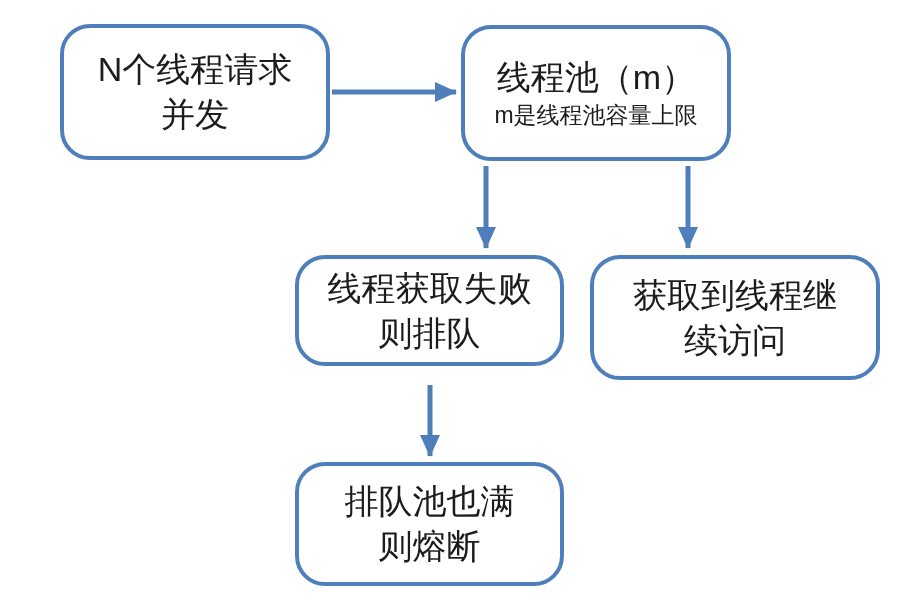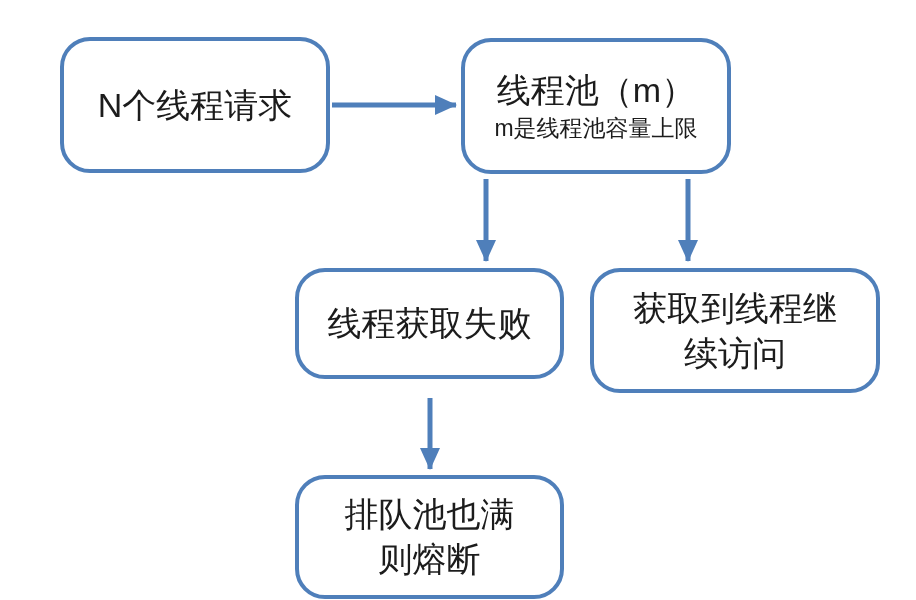--- a/index.html
+++ b/index.html
@@ -10,21 +10,20 @@
     width: 916px;
     height: 600px;
     position: relative;
     overflow: hidden;
     background: var(--canvas_bg, #ffffff);
     font-family: "Liberation Sans", sans-serif;
   }
   .canvas {
     position: absolute;
     inset: 0;
-    margin-top: 13px;
   }
   .arrows {
     position: absolute;
     left: 0;
     top: 0;
     width: 916px;
     height: 600px;
     pointer-events: none;
   }
   .node {
@@ -64,29 +63,31 @@
       </marker>
     </defs>
     <line x1="332" y1="92" x2="456" y2="92" stroke-width="5" marker-end="url(#ah)" stroke="#4f7fba"></line>
     <line x1="486" y1="166" x2="486" y2="248" stroke-width="5" marker-end="url(#ah)" stroke="#4f7fba"></line>
     <line x1="688" y1="166" x2="688" y2="248" stroke-width="5" marker-end="url(#ah)" stroke="#4f7fba"></line>
     <line x1="430" y1="385" x2="430" y2="456" stroke-width="5" marker-end="url(#ah)" stroke="#4f7fba"></line>
   </svg>
 
   <div class="node node--requests">
     <div class="t1">N个线程请求</div>
+    <div class="t2">并发</div>
   </div>
 
   <div class="node node--pool">
     <div class="t1">线程池（m）</div>
     <div class="t2">m是线程池容量上限</div>
   </div>
 
   <div class="node node--queue">
     <div class="t1">线程获取失败</div>
+    <div class="t2">则排队</div>
   </div>
 
   <div class="node node--continue">
     <div class="t1">获取到线程继</div>
     <div class="t2">续访问</div>
   </div>
 
   <div class="node node--fuse">
     <div class="t1">排队池也满</div>
     <div class="t2">则熔断</div>

